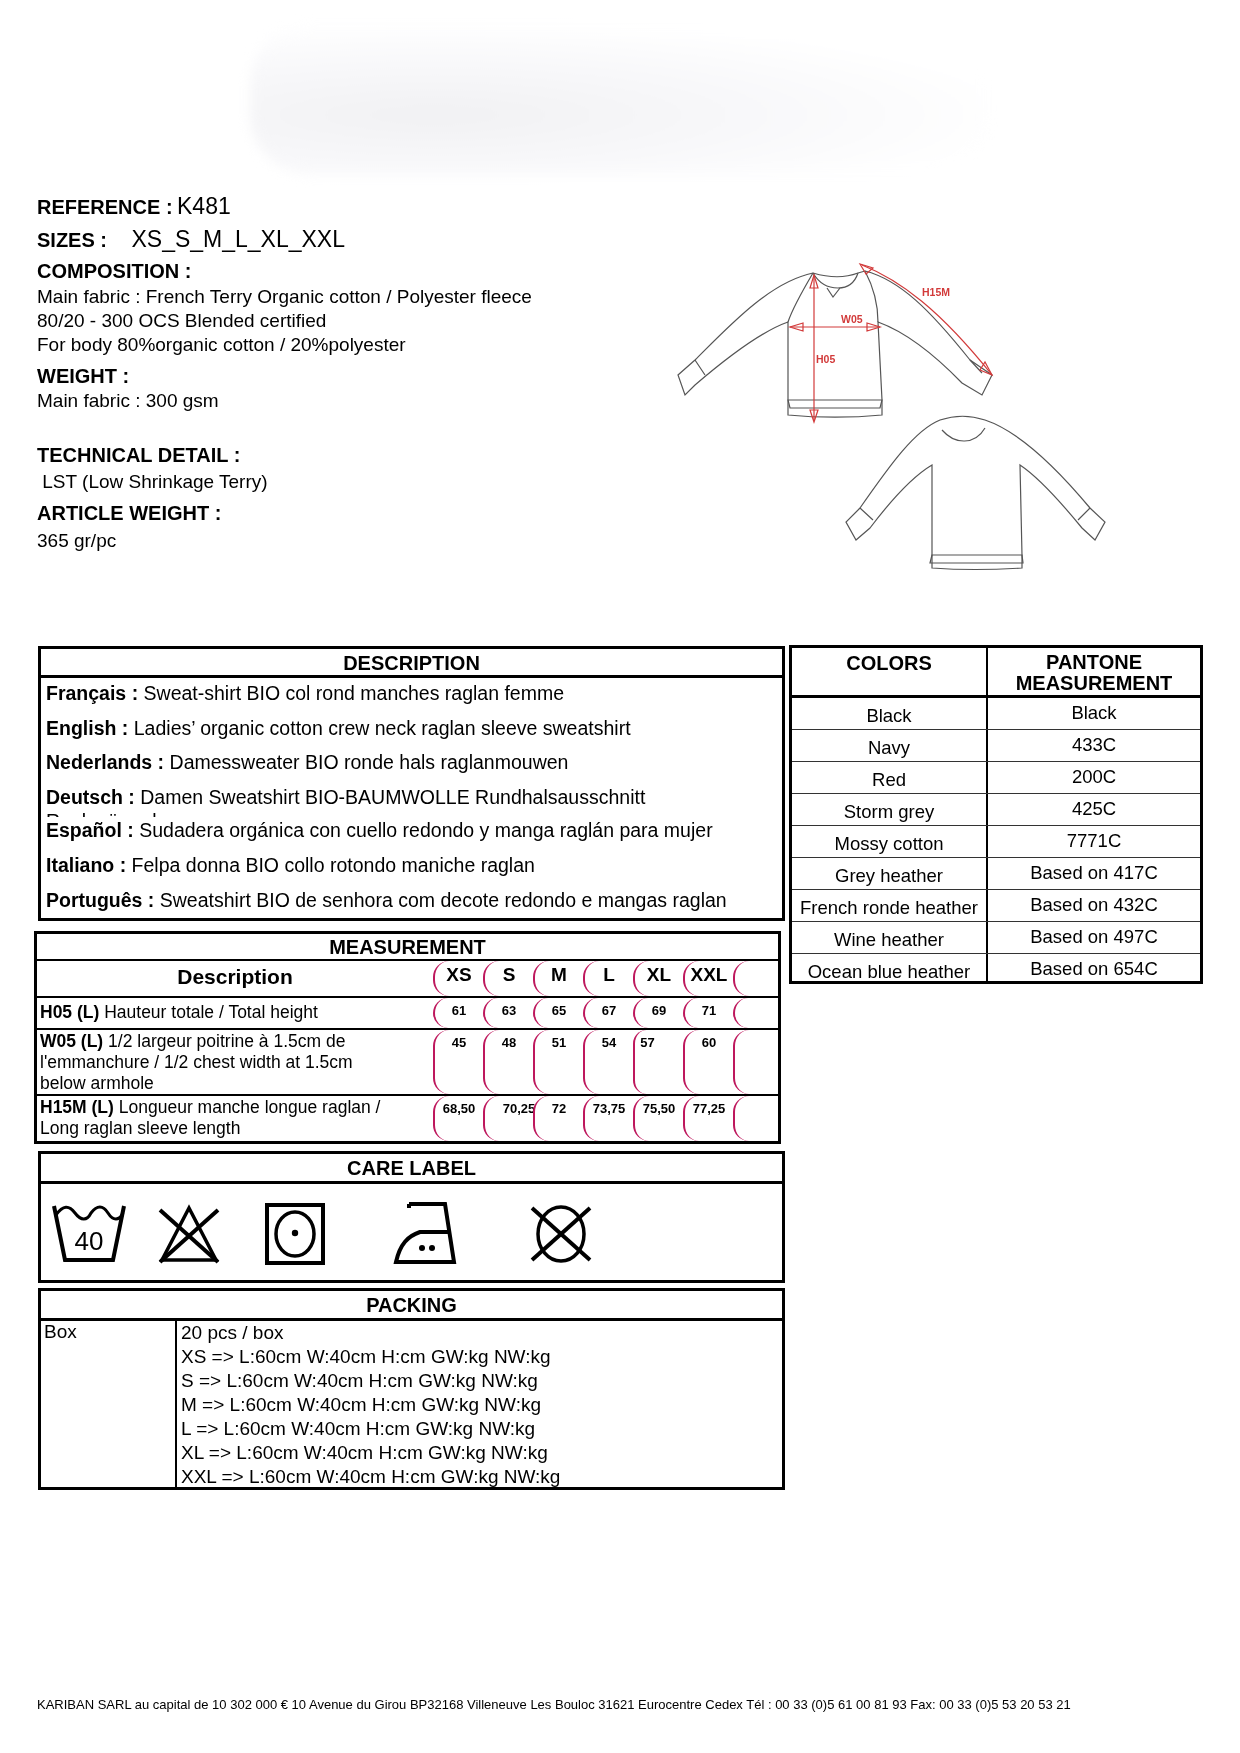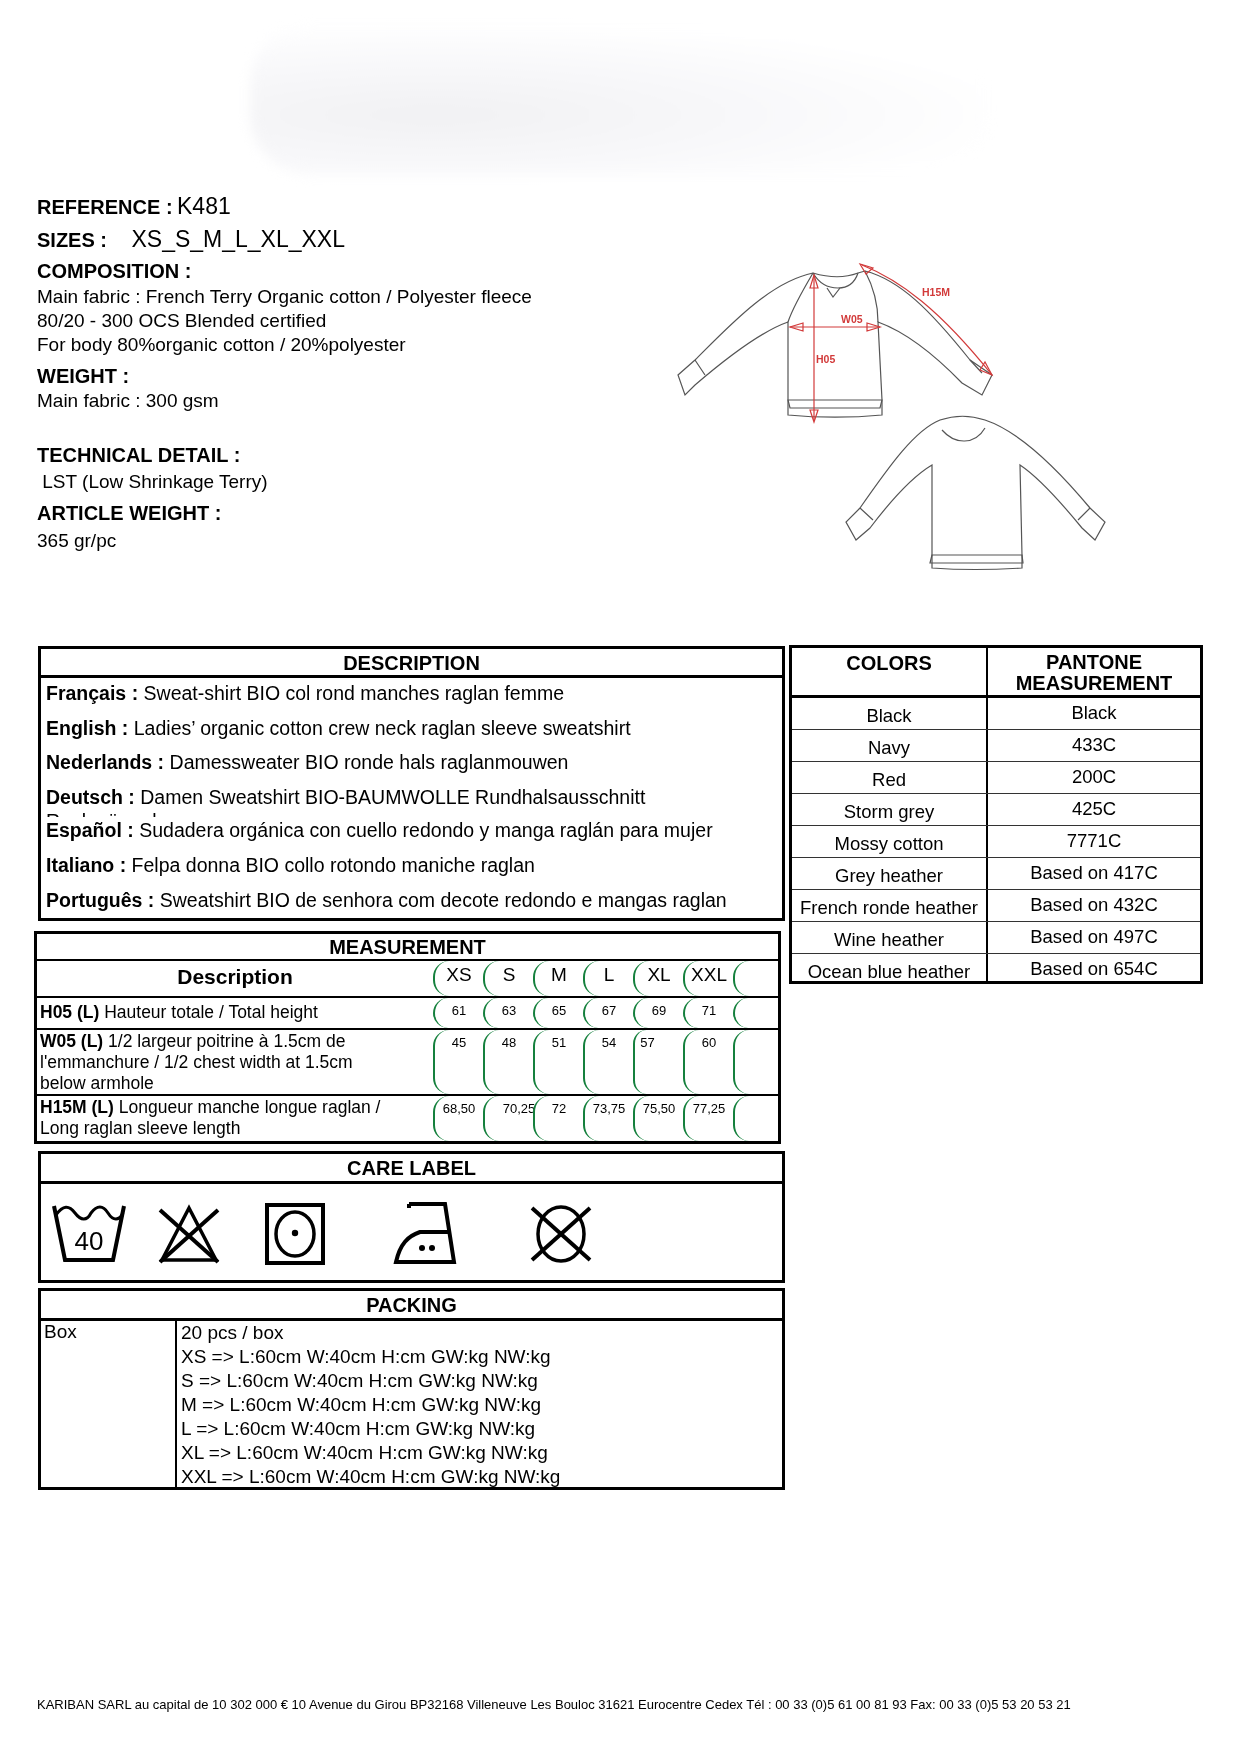--- a/index.html
+++ b/index.html
@@ -39,22 +39,22 @@
   .ct-row .c1, .ct-row .c2 { position: absolute; top: 5px; text-align: center; font-size: 18.5px; }
   .ct-row .c1 { left: 0; width: 194px; top: 7px; }
   .ct-row .c2 { left: 196px; width: 212px; top: 4px; }
 
   
   .mt { position: absolute; left: 34px; top: 931px; width: 747px; height: 213px; border: 3px solid #000; box-sizing: border-box; }
   .mt .title { position: absolute; left: 0; top: 0; width: 741px; height: 27px; border-bottom: 2px solid #000;
                text-align: center; font-weight: bold; font-size: 20px; line-height: 27px; box-sizing: border-box; }
   .mt .row { position: absolute; left: 0; width: 741px; border-bottom: 2px solid #000; box-sizing: border-box; }
   .mt .row.last { border-bottom: none; }
-  .mt .cell { position: absolute; top: 0; height: 100%; border-left: 2px solid #15803d; box-sizing: border-box;
-              text-align: center; font-weight: normal; font-size: 13px; padding-top: 5px; border-radius: 16px; }
+  .mt .cell { position: absolute; top: 0; height: 100%; border-left: 2px solid #be185d; box-sizing: border-box;
+              text-align: center; font-weight: bold; font-size: 13px; padding-top: 5px; border-radius: 16px; }
   .mt .hcell { font-size: 19px; padding-top: 3px; }
   .mt .dcell { position: absolute; left: 3px; top: 1px; font-size: 17.5px; line-height: 21px; width: 390px; }
   .mt .dcell b { font-weight: bold; }
   .mt .dhead { position: absolute; left: 0; width: 396px; top: 4px; text-align: center; font-weight: bold; font-size: 21px; }
 
   
   .care { position: absolute; left: 38px; top: 1151px; width: 747px; height: 132px; border: 3px solid #000; box-sizing: border-box; }
   .care .title { height: 30px; border-bottom: 3px solid #000; text-align: center; font-weight: bold; font-size: 20px; line-height: 28px; box-sizing: border-box; }
   .care-icon { position: absolute; }
 

